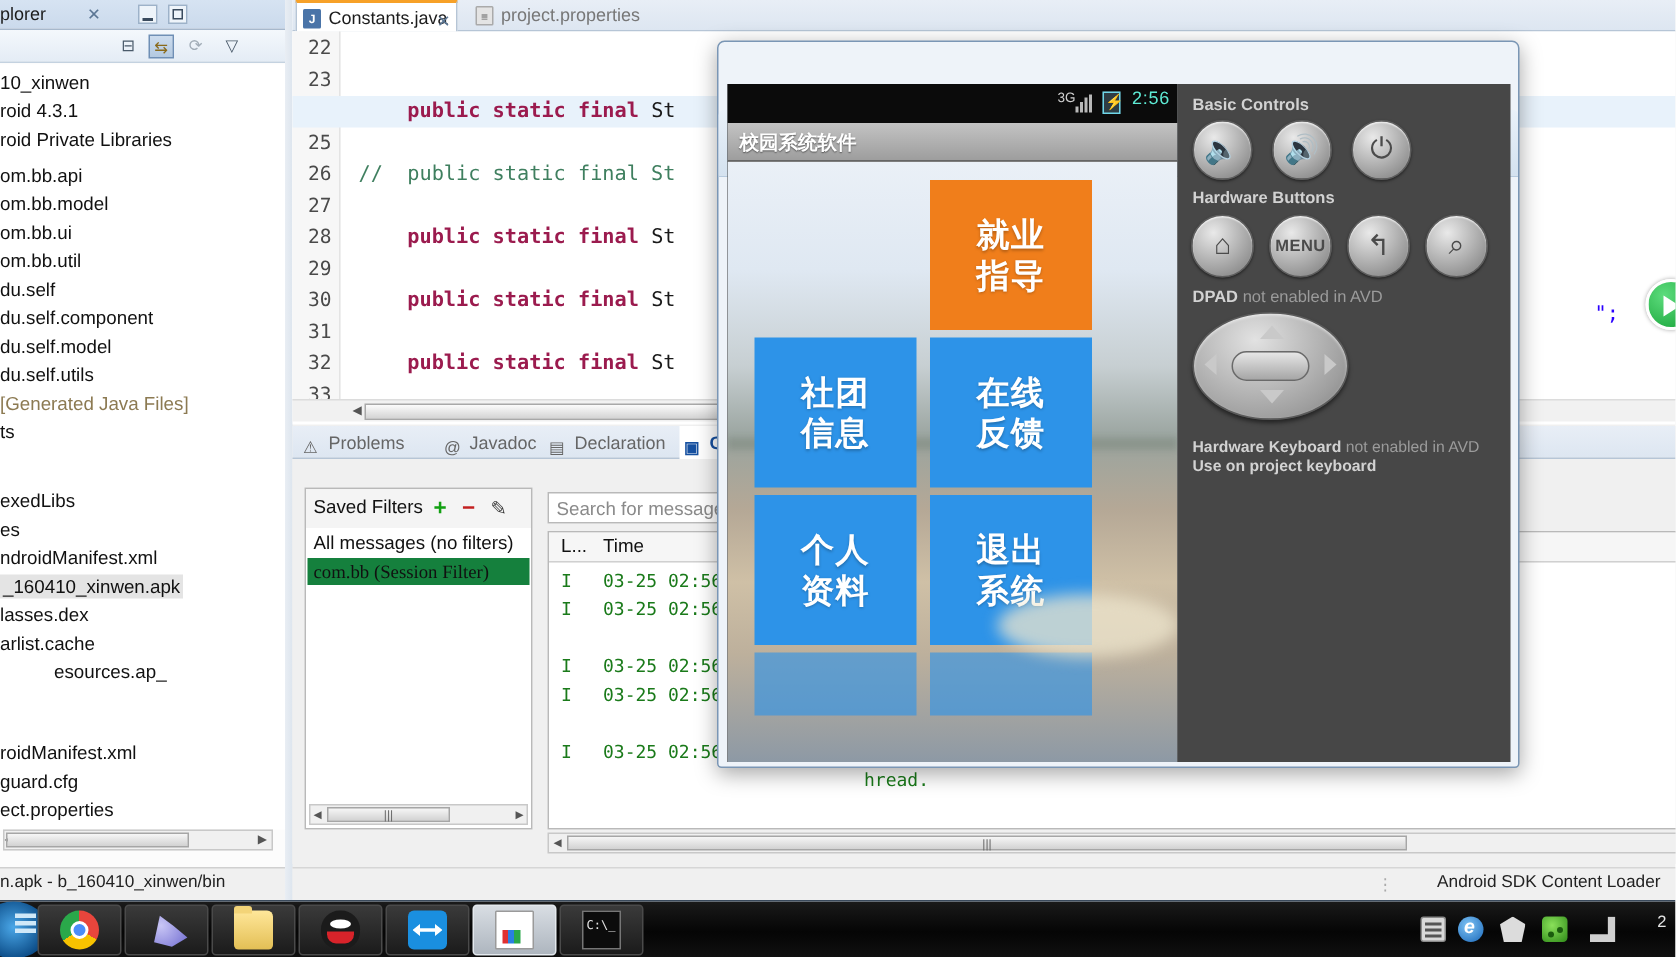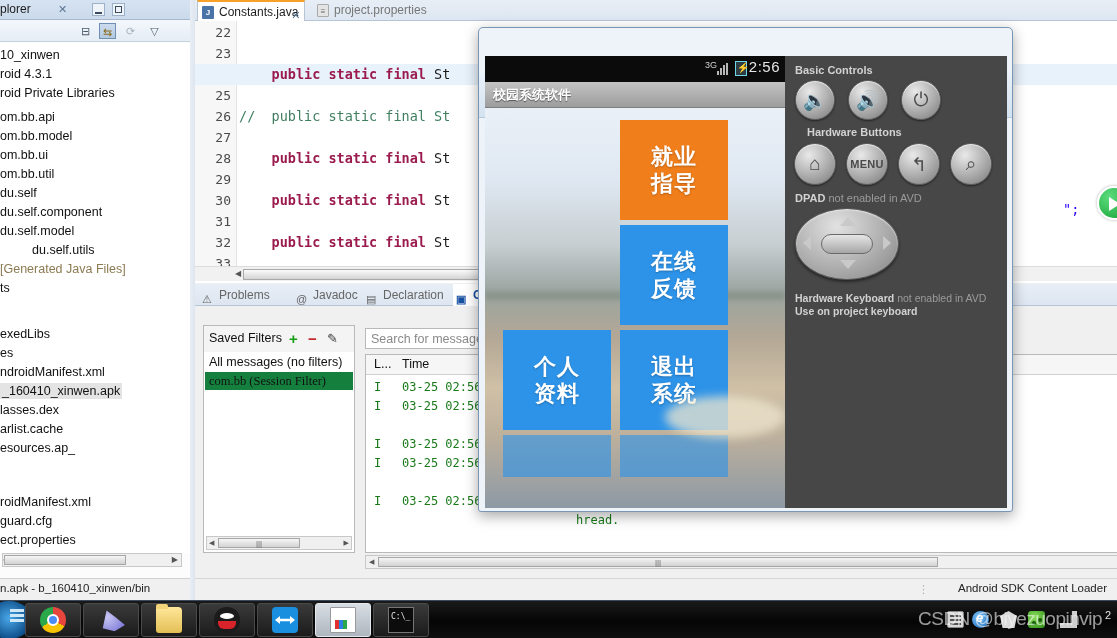--- a/index.html
+++ b/index.html
@@ -116,21 +116,21 @@
   .ed-tab .ficon {
     position: absolute; left: 4px; top: 4px; width: 12px; height: 13px;
     font-size: 8px; font-weight: bold; text-align: center; line-height: 13px;
     color: #fff; background: #4a74a8; border-radius: 1px;
   }
   .ed-tab.inactive .ficon { background: #e4e4e4; color: #666; border: 1px solid #aaa; }
   .ed-tab .xclose { position: absolute; right: 4px; top: 3px; font-size: 11px; color: #5b7694; }
 
   .ed-body { position: absolute; left: 0; top: 21px; width: 922px; height: 245px; background: #fff; }
   .ed-gutter {
-    position: absolute; left: 0; top: 0; width: 42px; height: 245px;
+    position: absolute; left: 0; top: 0; width: 32px; height: 245px;
     background: #f7f7f7; border-right: 1px solid #e4e4e4;
   }
   .ed-marker {
     position: absolute; left: 0; top: 0; width: 10px; height: 245px; background: #f7f7f7;
   }
   .ln {
     position: absolute; right: 5px; font-size: 13px; color: #4a4a4a;
     font-family: "DejaVu Sans Mono", monospace; line-height: 21px; height: 21px;
   }
   .codeline {
@@ -298,21 +298,21 @@
     position: absolute; left: 0; top: 0; width: 300px; height: 26px; background: #0b0b0b; padding-left: 40px;
   }
   .and-status .sig { position: absolute; right: 68px; top: 4px; font-size: 9px; color: #cfcfcf; }
   .and-status .bars { position: absolute; right: 56px; top: 7px; width: 12px; height: 12px; }
   .and-status .bars i { position: absolute; bottom: 0; width: 2px; background: #b8b8b8; }
   .and-status .batt {
     position: absolute; right: 38px; top: 5px; width: 12px; height: 15px;
     background: #2e3d44; border: 1px solid #6fd6e8;
   }
   .and-status .batt::after { content:"\26A1"; position:absolute; left:1px; top:0; font-size:10px; color:#7fe0f0; }
-  .and-status .clock { position: absolute; right: 5px; top: 2px; font-size: 15px; color: #e5e5e5; letter-spacing: .5px; }
+  .and-status .clock { position: absolute; right: 5px; top: 2px; font-size: 12px; color: #5eead4; letter-spacing: .5px; }
 
   .and-actionbar {
     position: absolute; left: 0; top: 26px; width: 300px; height: 26px;
     background: linear-gradient(to bottom,#c3c3c3,#9d9d9d);
     border-bottom: 1px solid #7d7d7d;
   }
   .and-actionbar .t { position: absolute; left: 8px; top: 4px; font-size: 13px; font-weight: bold; color: #fff; text-shadow: 0 1px 1px rgba(0,0,0,.5); }
 
   .and-content {
     position: absolute; left: 0; top: 52px; width: 300px; height: 400px;
@@ -481,30 +481,30 @@
           <div class="tree-row" style="top: 3px;"><span>10_xinwen</span></div>
           <div class="tree-row" style="top: 22px;"><span>roid 4.3.1</span></div>
           <div class="tree-row" style="top: 41px;"><span>roid Private Libraries</span></div>
           <div class="tree-row" style="top: 65px;"><span>om.bb.api</span></div>
           <div class="tree-row" style="top: 84px;"><span>om.bb.model</span></div>
           <div class="tree-row" style="top: 103px;"><span>om.bb.ui</span></div>
           <div class="tree-row" style="top: 122px;"><span>om.bb.util</span></div>
           <div class="tree-row" style="top: 141px;"><span>du.self</span></div>
           <div class="tree-row" style="top: 160px;"><span>du.self.component</span></div>
           <div class="tree-row" style="top: 179px;"><span>du.self.model</span></div>
-          <div class="tree-row" style="top: 198px; margin-left: 32px;"><span>du.self.utils</span></div>
+          <div class="tree-row" style="top: 198px;"><span>du.self.utils</span></div>
           <div class="tree-row dim" style="top: 217px;"><span>[Generated Java Files]</span></div>
           <div class="tree-row" style="top: 236px;"><span>ts</span></div>
           <div class="tree-row" style="top: 282px;"><span>exedLibs</span></div>
           <div class="tree-row" style="top: 301px;"><span>es</span></div>
           <div class="tree-row" style="top: 320px;"><span>ndroidManifest.xml</span></div>
           <div class="tree-row sel" style="top: 339px;"><span>_160410_xinwen.apk</span></div>
           <div class="tree-row" style="top: 358px;"><span>lasses.dex</span></div>
           <div class="tree-row" style="top: 377px;"><span>arlist.cache</span></div>
-          <div class="tree-row" style="top: 396px;"><span>esources.ap_</span></div>
+          <div class="tree-row" style="top: 396px; padding-left: 36px;"><span>esources.ap_</span></div>
           <div class="tree-row" style="top: 450px;"><span>roidManifest.xml</span></div>
           <div class="tree-row" style="top: 469px;"><span>guard.cfg</span></div>
           <div class="tree-row" style="top: 488px;"><span>ect.properties</span></div>
         </div>
       <div class="pkg-hscroll">
         <span class="arr">◀</span>
         <div class="thumb"></div>
         <span class="arr r">▶</span>
       </div>
       <div class="pkg-status">
@@ -647,20 +647,24 @@
       </div>
       <div class="and-actionbar">
         <span class="t">校园系统软件</span>
       </div>
       <div class="and-content">
         <div class="grid" id="tile-grid">
             <div class="tile orange" style="left: 117px; top: 0px; height: 100px; background: rgb(240, 126, 27);">
               <span class="txt">就业
 指导</span>
             </div>
+            <div class="tile blue" style="left: 0px; top: 105px; height: 100px; background: rgb(45, 147, 232);">
+              <span class="txt">社团
+信息</span>
+            </div>
             <div class="tile blue" style="left: 117px; top: 105px; height: 100px; background: rgb(45, 147, 232);">
               <span class="txt">在线
 反馈</span>
             </div>
             <div class="tile blue" style="left: 0px; top: 210px; height: 100px; background: rgb(45, 147, 232);">
               <span class="txt">个人
 资料</span>
             </div>
             <div class="tile blue" style="left: 117px; top: 210px; height: 100px; background: rgb(45, 147, 232);">
               <span class="txt">退出
@@ -681,21 +685,21 @@
       <div class="rbtn sm" style="left:10px; top:24px;">
         <span>🔈</span>
       </div>
       <div class="rbtn sm" style="left:63px; top:24px;">
         <span>🔊</span>
       </div>
       <div class="rbtn sm" style="left:116px; top:24px;">
         <span>⏻</span>
       </div>
 
-      <div class="ctrl-h" style="left:22px; top:70px;">Hardware Buttons</div>
+      <div class="ctrl-h" style="left:10px; top:70px;">Hardware Buttons</div>
       <div class="rbtn md" style="left:9px; top:87px;">
         <span>⌂</span>
       </div>
       <div class="rbtn md" style="left:61px; top:87px;">
         <span class="mtxt">MENU</span>
       </div>
       <div class="rbtn md" style="left:113px; top:87px;">
         <span>↰</span>
       </div>
       <div class="rbtn md" style="left:165px; top:87px;">
@@ -752,14 +756,13 @@
       </div>
 
     <span class="tray-ic tray-kb" style="left:947px;"></span>
     <span class="tray-ic tray-ie" style="left:972px;"></span>
     <span class="tray-ic tray-sh" style="left:1000px;"></span>
     <span class="tray-ic tray-gr" style="left:1028px;"></span>
     <span class="tray-ic tray-net" style="left:1060px;"></span>
     <span class="tray-time">2</span>
   </div>
 
-  <div class="watermark">CSDN @biyezuopinvip</div>
 </div>
 
 </body></html>

